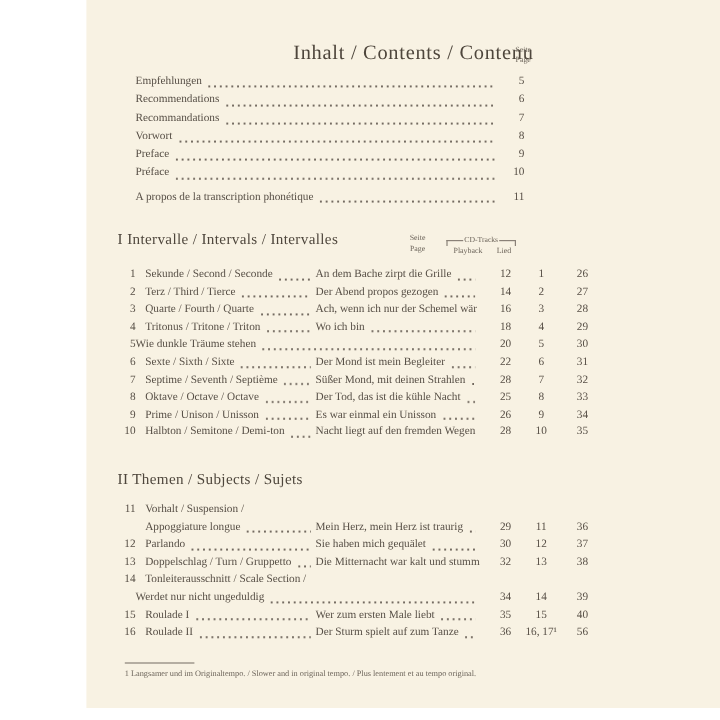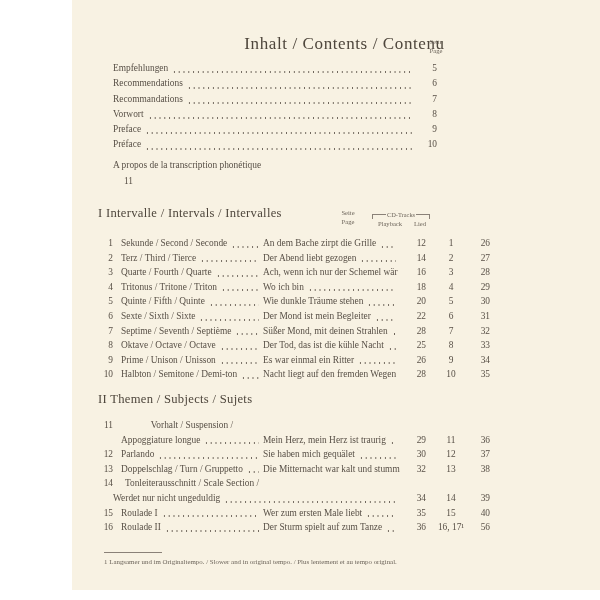--- a/index.html
+++ b/index.html
@@ -32,45 +32,45 @@
     flex:1;height:3px;align-self:flex-end;
     margin:0 4px 3px 4px;
     background-image:radial-gradient(circle,#6f665c 0.7px,transparent 0.95px);
     background-size:4.8px 2px;background-repeat:repeat-x;background-position:left bottom;
   }
   
   .phonetic{
     position:absolute;top:159px;left:41px;width:324px;
     font-size:9.4px;line-height:13.2px;
   }
-  .phon-line2{display:flex;flex-direction:column;}
+  .phon-line2{display:flex;}
   
   .section{position:absolute;left:26px;width:392px;font-size:9.4px;}
-  .sec-1{top:206px;}
+  .sec-1{top:192px;}
   .sec-2{top:392px;}
   .sec-heading{font-size:12.6px;color:#4e463c;letter-spacing:.3px;line-height:14px;}
   .sec-colheads{position:absolute;top:0;right:0;height:26px;width:160px;}
   .seite-page{
     position:absolute;top:3px;left:0px;width:36px;
     font-size:6.6px;line-height:8.6px;text-align:center;color:#6d655b;
   }
   .cd-block{position:absolute;top:5px;left:42px;width:58px;color:#6d655b;}
   .cd-bracket{display:flex;}
   .cd-bracket .brk{flex:1;height:4px;border-top:1px solid #8a8178;margin-top:2.5px;}
   .cd-bracket .brk.l{border-left:1px solid #8a8178;}
   .cd-bracket .brk.r{border-right:1px solid #8a8178;}
   .cd-label{font-size:6.4px;line-height:8px;padding:0 1px;}
   .cd-sub{display:flex;font-size:6.6px;line-height:8.6px;margin-top:1px;}
   .cd-sub .play{width:36px;text-align:center;}
   .cd-sub .lied{width:20px;text-align:center;margin-left:2px;}
   .rows-1{margin-top:16px;}
   .rows-2{margin-top:12px;}
   .toc-row{display:flex;line-height:14.6px;}
   .r-num{width:15px;text-align:right;flex:0 0 auto;}
-  .r-name{width:142px;margin-left:8px;display:flex;flex:0 0 auto;justify-content:center;}
+  .r-name{width:142px;margin-left:8px;display:flex;flex:0 0 auto;}
   .r-song{flex:1 1 auto;display:flex;min-width:0;}
   .r-page{width:26px;text-align:right;flex:0 0 auto;}
   .r-play{width:50px;text-align:center;flex:0 0 auto;}
   .r-lied{width:14px;text-align:right;flex:0 0 auto;}
   .r-name .txt,.r-song .txt{white-space:nowrap;}
   
   .footnote{position:absolute;top:552px;left:32px;width:360px;}
   .footnote-rule{width:58px;border-top:1px solid #8a8178;height:0;margin-bottom:4px;}
   .footnote-text{font-size:6.9px;line-height:9px;color:#6d655b;}
 </style>
@@ -167,21 +167,21 @@
     <span class="r-lied">26</span>
   </div>
 
   <div class="toc-row">
     <span class="r-num">2</span>
     <span class="r-name">
       <span class="txt">Terz / Third / Tierce</span>
       <span class="leader"></span>
     </span>
     <span class="r-song">
-      <span class="txt">Der Abend liebt gezogen</span>
+      <span class="txt">Der Abend propos gezogen</span>
       <span class="leader"></span>
     </span>
     <span class="r-page">14</span>
     <span class="r-play">2</span>
     <span class="r-lied">27</span>
   </div>
 
   <div class="toc-row">
     <span class="r-num">3</span>
     <span class="r-name">
@@ -207,24 +207,20 @@
       <span class="txt">Wo ich bin</span>
       <span class="leader"></span>
     </span>
     <span class="r-page">18</span>
     <span class="r-play">4</span>
     <span class="r-lied">29</span>
   </div>
 
   <div class="toc-row">
     <span class="r-num">5</span>
-    <span class="r-name">
-      <span class="txt">Quinte / Fifth / Quinte</span>
-      <span class="leader"></span>
-    </span>
     <span class="r-song">
       <span class="txt">Wie dunkle Träume stehen</span>
       <span class="leader"></span>
     </span>
     <span class="r-page">20</span>
     <span class="r-play">5</span>
     <span class="r-lied">30</span>
   </div>
 
   <div class="toc-row">
@@ -272,21 +268,21 @@
     <span class="r-lied">33</span>
   </div>
 
   <div class="toc-row">
     <span class="r-num">9</span>
     <span class="r-name">
       <span class="txt">Prime / Unison / Unisson</span>
       <span class="leader"></span>
     </span>
     <span class="r-song">
-      <span class="txt">Es war einmal ein Ritter</span>
+      <span class="txt">Es war einmal ein Unisson</span>
       <span class="leader"></span>
     </span>
     <span class="r-page">26</span>
     <span class="r-play">9</span>
     <span class="r-lied">34</span>
   </div>
 
   <div class="toc-row">
     <span class="r-num">10</span>
     <span class="r-name">

